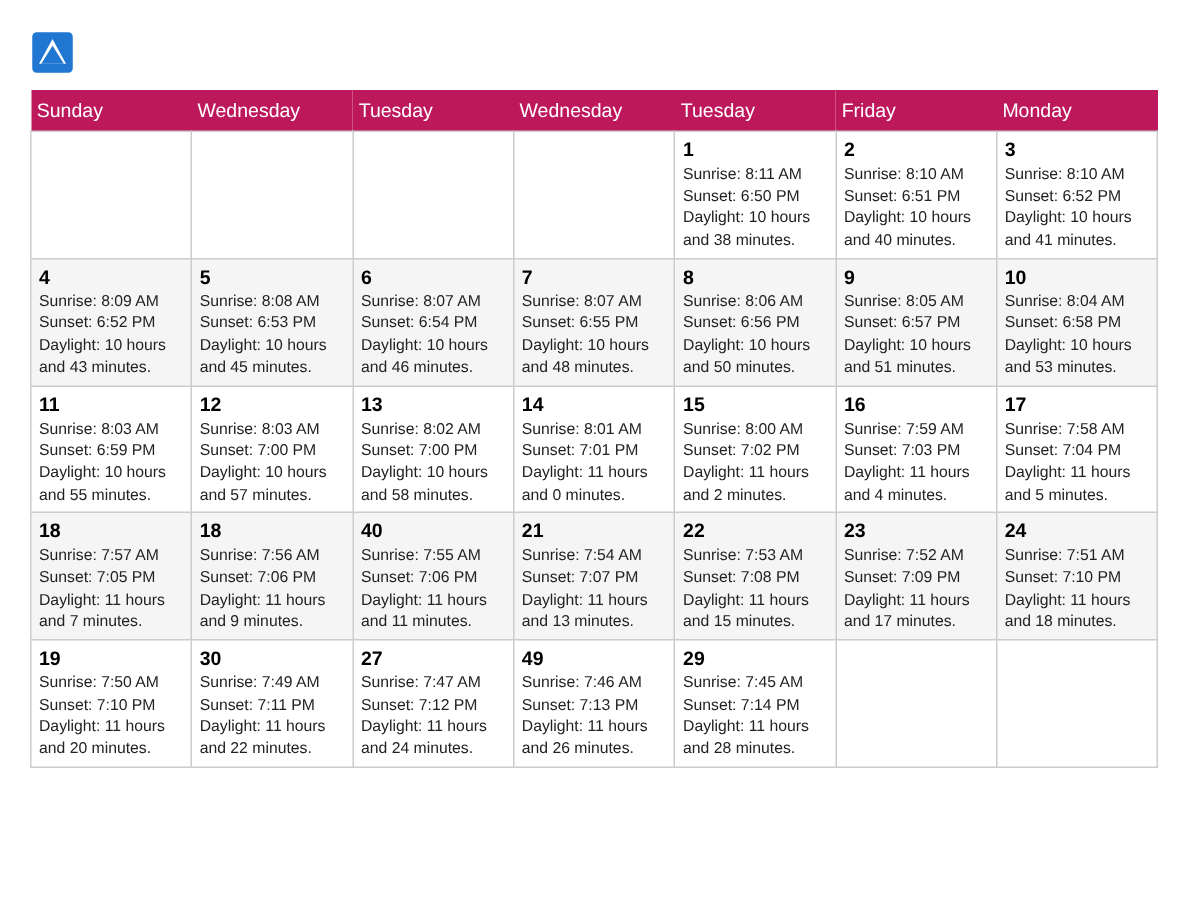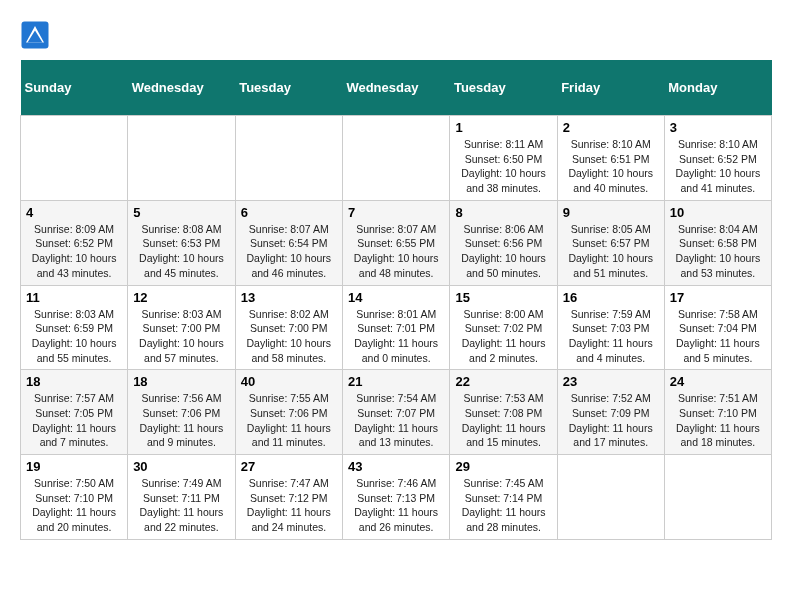--- a/index.html
+++ b/index.html
@@ -36,26 +36,26 @@
     .subtitle {
       font-size: 16px;
       color: #444;
     }
     table {
       width: 100%;
       border-collapse: collapse;
       font-size: 11px;
     }
     thead tr th {
-      background-color: #0f766e;
+      background-color: #be185d;
       color: #fff;
-      padding: 20px 4px;
+      padding: 6px 4px;
       text-align: left;
       font-size: 13px;
-      font-weight: bold;
+      font-weight: normal;
     }
     tbody tr td {
       border: 1px solid #ccc;
       padding: 4px 5px;
       vertical-align: top;
       width: 108px;
       height: 80px;
       background: #fff;
     }
     tbody tr:nth-child(even) td {
@@ -63,21 +63,20 @@
     }
     .day-num {
       font-weight: bold;
       font-size: 13px;
       margin-bottom: 2px;
     }
     .day-info {
       font-size: 10.5px;
       color: #222;
       line-height: 1.4;
-      text-align: center;
     }
     td.empty {
       background: #fff;
     }
   </style>
 </head>
 <body>
 
 <div class="header">
   <div class="logo">
@@ -334,21 +333,21 @@
       </td>
         <td>
         <div class="day-num">27</div>
         <div class="day-info">
           Sunrise: 7:47 AM<br>
           Sunset: 7:12 PM<br>
           Daylight: 11 hours and 24 minutes.
         </div>
       </td>
         <td>
-        <div class="day-num">43</div>
+        <div class="day-num">49</div>
         <div class="day-info">
           Sunrise: 7:46 AM<br>
           Sunset: 7:13 PM<br>
           Daylight: 11 hours and 26 minutes.
         </div>
       </td>
         <td>
         <div class="day-num">29</div>
         <div class="day-info">
           Sunrise: 7:45 AM<br>

